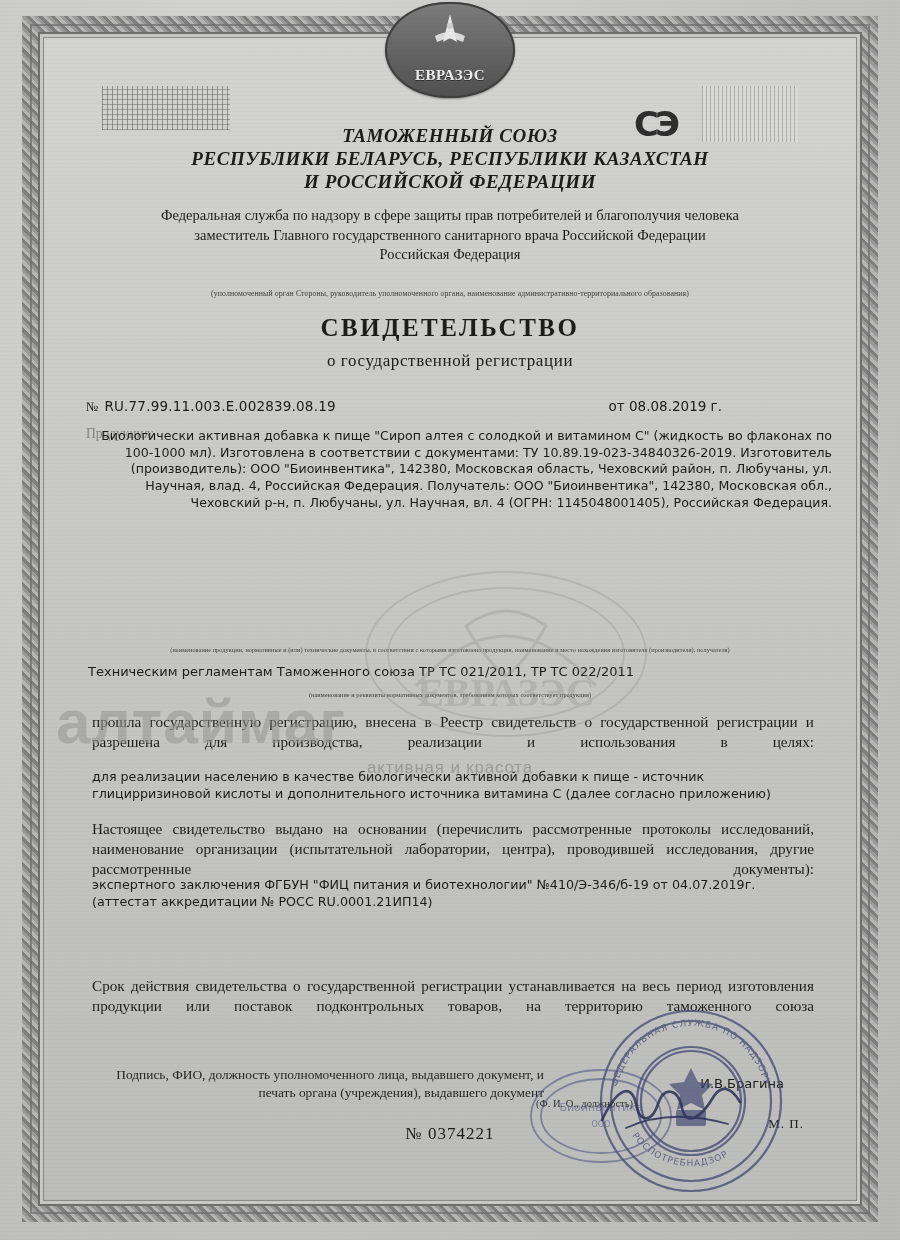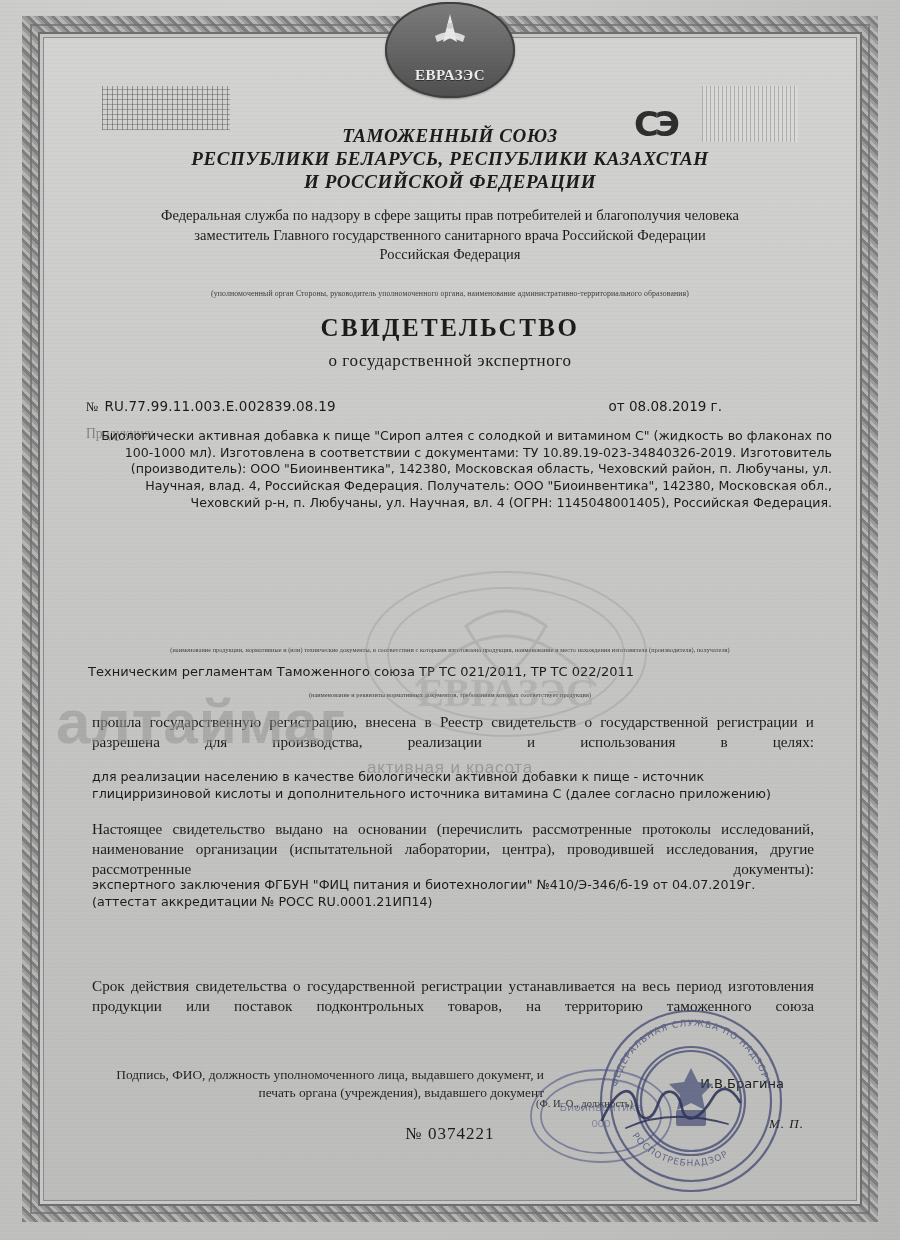--- a/index.html
+++ b/index.html
@@ -246,21 +246,20 @@
   }
   .fio-sub{
     position:absolute; left: 480px; top: 1052px;
     font-size: 10.5px;
     color:#333;
   }
   .mp{
     position:absolute; right: 40px; top: 1070px;
     font-size: 13px;
     letter-spacing: 1px;
-    font-style: italic;
   }
   .blank-no{
     position:absolute; left:0; right:0; top: 1078px;
     text-align:center;
     font-size: 17px;
     letter-spacing: 1px;
   }
 
   
   .wm-seal{
@@ -348,21 +347,21 @@
 
     <div class="t-authority center">
       <span class="l">Федеральная служба по надзору в сфере защиты прав потребителей и благополучия человека</span>
       <span class="l">заместитель Главного государственного санитарного врача Российской Федерации</span>
       <span class="l">Российская Федерация</span>
     </div>
 
     <div class="t-smallnote center">(уполномоченный орган Стороны, руководитель уполномоченного органа, наименование административно-территориального образования)</div>
 
     <div class="t-cert center">СВИДЕТЕЛЬСТВО</div>
-    <div class="t-certsub center">о государственной экспертного</div>
+    <div class="t-certsub center">о государственной регистрации</div>
 
     <div class="numline">
       <span class="no">№</span>
       <span class="val">RU.77.99.11.003.Е.002839.08.19</span>
       <span class="date">от 08.08.2019 г.</span>
     </div>
 
     <div class="faint-line" style="top:380px;">Продукция:</div>
 
     <div class="body-block b-product">Биологически активная добавка к пище "Сироп алтея с солодкой и витамином С" (жидкость во флаконах по 100-1000 мл). Изготовлена в соответствии с документами: ТУ 10.89.19-023-34840326-2019. Изготовитель (производитель): ООО "Биоинвентика", 142380, Московская область, Чеховский район, п. Любучаны, ул. Научная, влад. 4, Российская Федерация. Получатель: ООО "Биоинвентика", 142380, Московская обл., Чеховский р-н, п. Любучаны, ул. Научная, вл. 4 (ОГРН: 1145048001405), Российская Федерация.</div>

